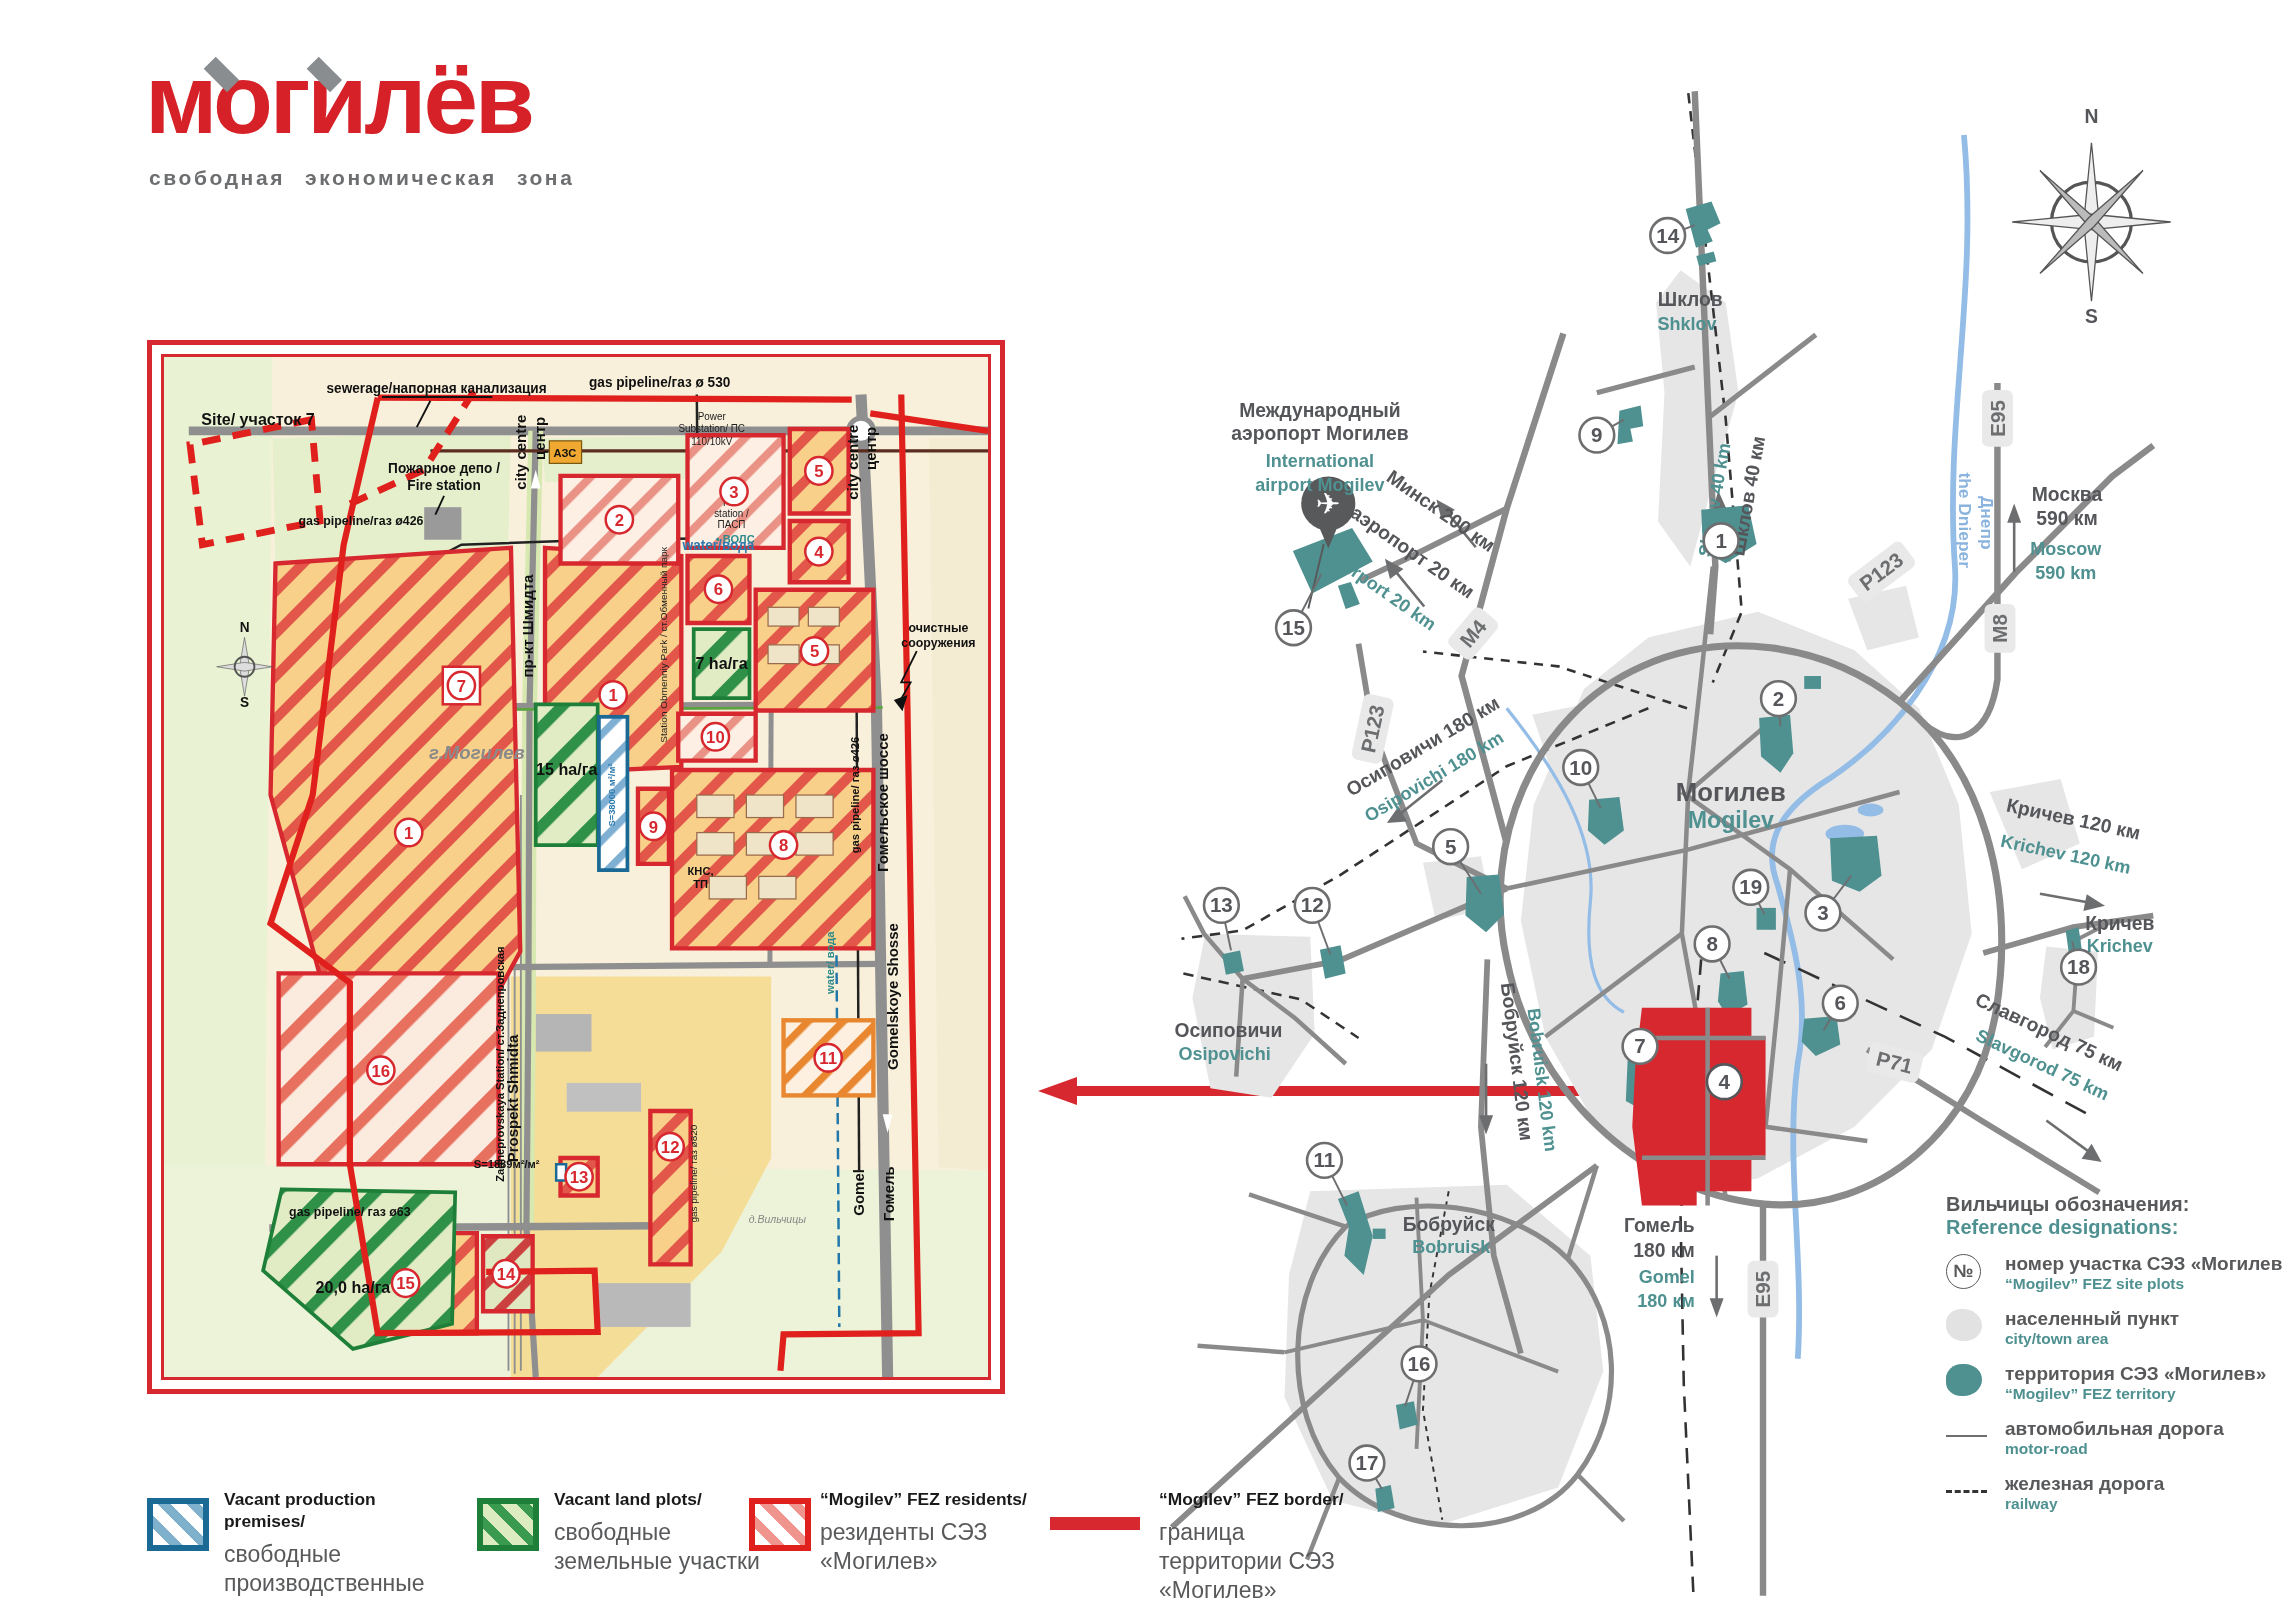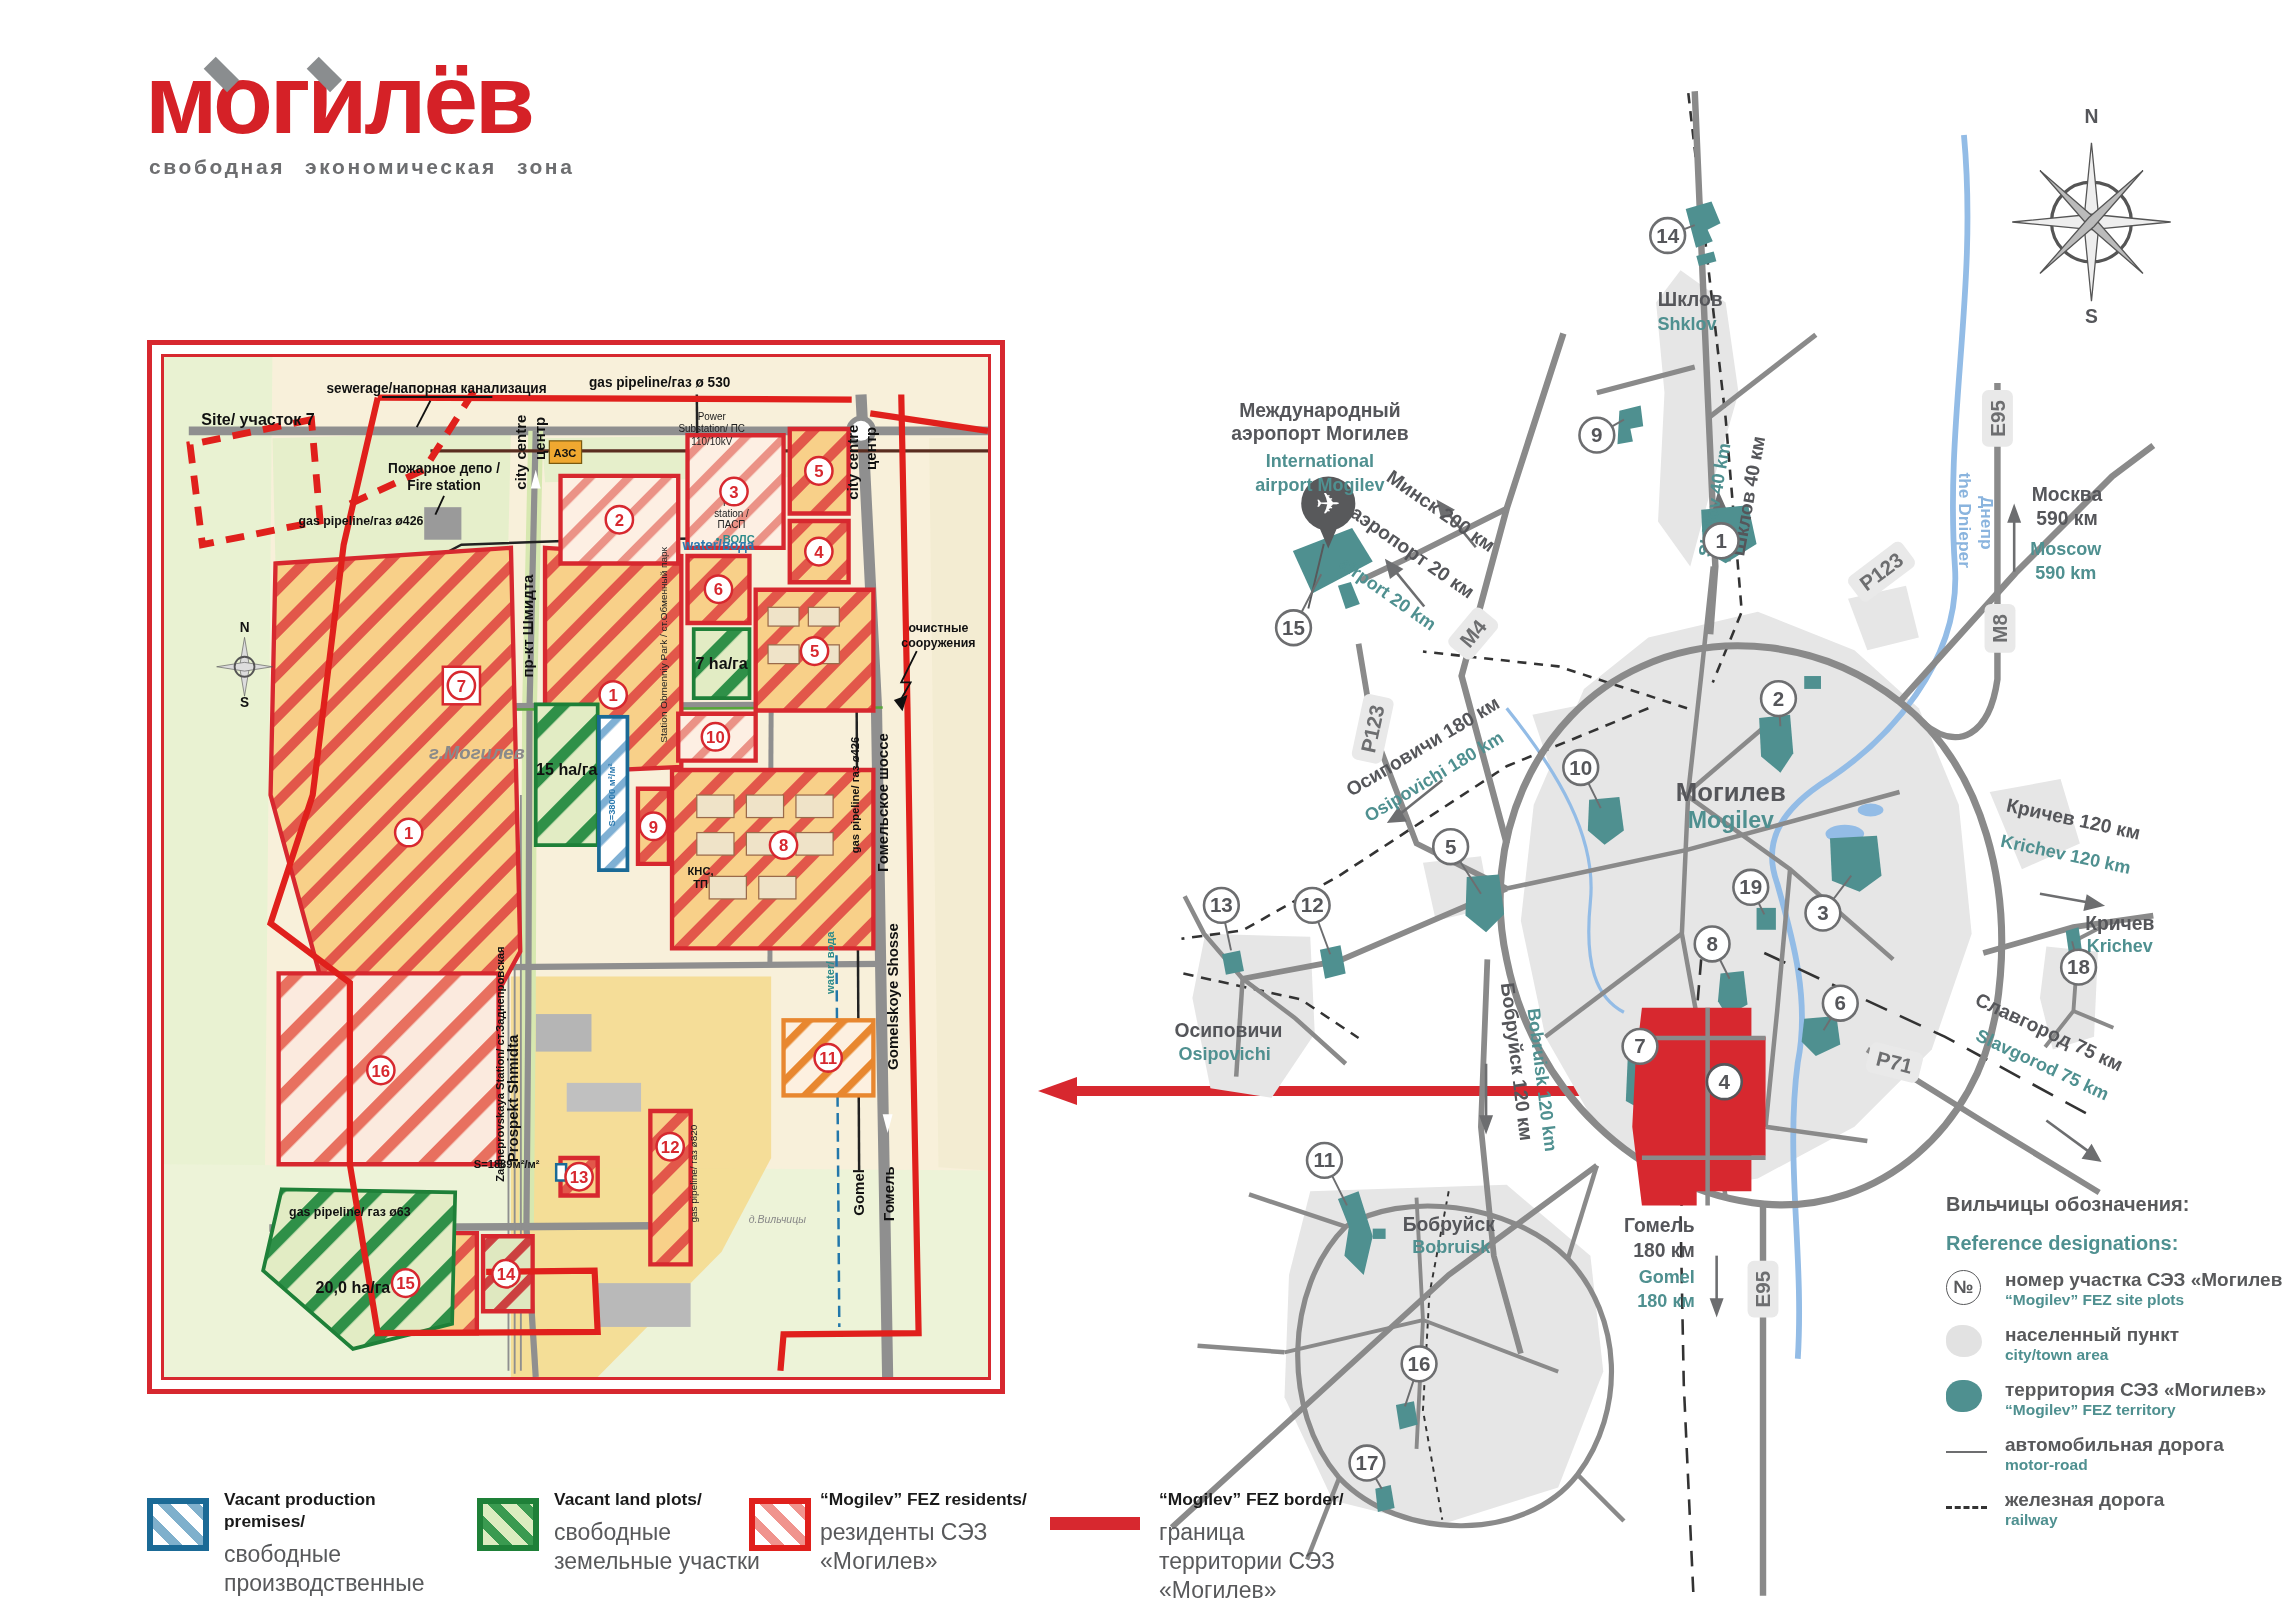--- a/index.html
+++ b/index.html
@@ -5,21 +5,21 @@
   html,body{margin:0;padding:0;background:#fff;}
   body{font-family:"Liberation Sans",sans-serif;}
   #page{position:relative;width:2282px;height:1601px;background:#fff;overflow:hidden;}
 
   
   #logo{position:absolute;left:145px;top:50px;font-size:98px;font-weight:800;
         color:#d52127;letter-spacing:-3.2px;line-height:1;}
   .logo-accent{position:absolute;background:#8a8d8f;transform:rotate(45deg);}
   #logo-acc1{left:205px;top:66px;width:33px;height:16.7px;}
   #logo-acc2{left:308px;top:66px;width:33px;height:16.7px;}
-  #logo-sub{position:absolute;left:149px;top:155px;font-size:21px;font-weight:bold;
+  #logo-sub{position:absolute;left:149px;top:166px;font-size:21px;font-weight:bold;
         color:#6d6e70;letter-spacing:2.6px;word-spacing:11.6px;}
   #page-title{position:absolute;left:148px;top:240px;font-size:35px;font-weight:bold;color:#404042;}
 
   
   #site-frame{position:absolute;left:147px;top:340px;width:858px;height:1054px;
         border:5.8px solid #d7282f;box-sizing:border-box;padding:9px;background:#fff;}
   #site-inner{width:100%;height:100%;border:3.2px solid #d7282f;box-sizing:border-box;}
   #site-svg{display:block;width:100%;height:100%;}
 
   
@@ -39,21 +39,21 @@
   .sw-green{border:6.4px solid #1e8038;background:repeating-linear-gradient(45deg,#dcecc0 0 11.6px,#3a9a50 11.6px 20.6px);}
   .sw-red{border:6.4px solid #e0201c;background:repeating-linear-gradient(45deg,#fff 0 11.6px,#f0948e 11.6px 20.6px);}
   .sw-bar{width:90px;height:13px;background:#d7282f;position:absolute;top:28px;}
   .legend-text{position:absolute;left:0;top:0;width:213px;}
   .legend-en{font-size:17.4px;font-weight:bold;color:#1a1a1a;line-height:1.25;}
   .legend-ru{font-size:23px;color:#58595b;line-height:1.25;margin-top:7.7px;}
 
   
   #reference{position:absolute;left:1946px;top:1193px;width:348px;}
   #ref-title-ru{font-size:20px;font-weight:bold;color:#58595b;}
-  #ref-title-en{font-size:20px;font-weight:bold;color:#4f9090;margin-top:16px;}
+  #ref-title-en{font-size:20px;font-weight:bold;color:#4f9090;margin-top:0;}
   .ref-item{position:relative;margin-top:14px;min-height:41px;padding-left:59px;}
   .ref-ico{position:absolute;left:0;top:1.3px;width:41px;height:41px;}
   .ref-ru{font-size:19px;font-weight:bold;color:#58595b;line-height:1.15;}
   .ref-en{font-size:15.5px;font-weight:bold;color:#4f9090;line-height:1.15;}
   .ico-num{width:33px;height:33px;border:1.9px solid #58595b;border-radius:50%;
         font-size:18px;font-weight:bold;color:#58595b;display:flex;align-items:center;justify-content:center;}
   .ico-city{width:36px;height:32px;background:#e2e2e2;border-radius:45% 55% 50% 50%;}
   .ico-fez{width:36px;height:32px;background:#4f9090;border-radius:48% 52% 55% 45%;}
   .ico-road{width:41px;height:0;border-top:2.6px solid #6d6e70;margin-top:15.5px;}
   .ico-rail{width:41px;height:0;border-top:3.2px dashed #333;margin-top:15.5px;}

